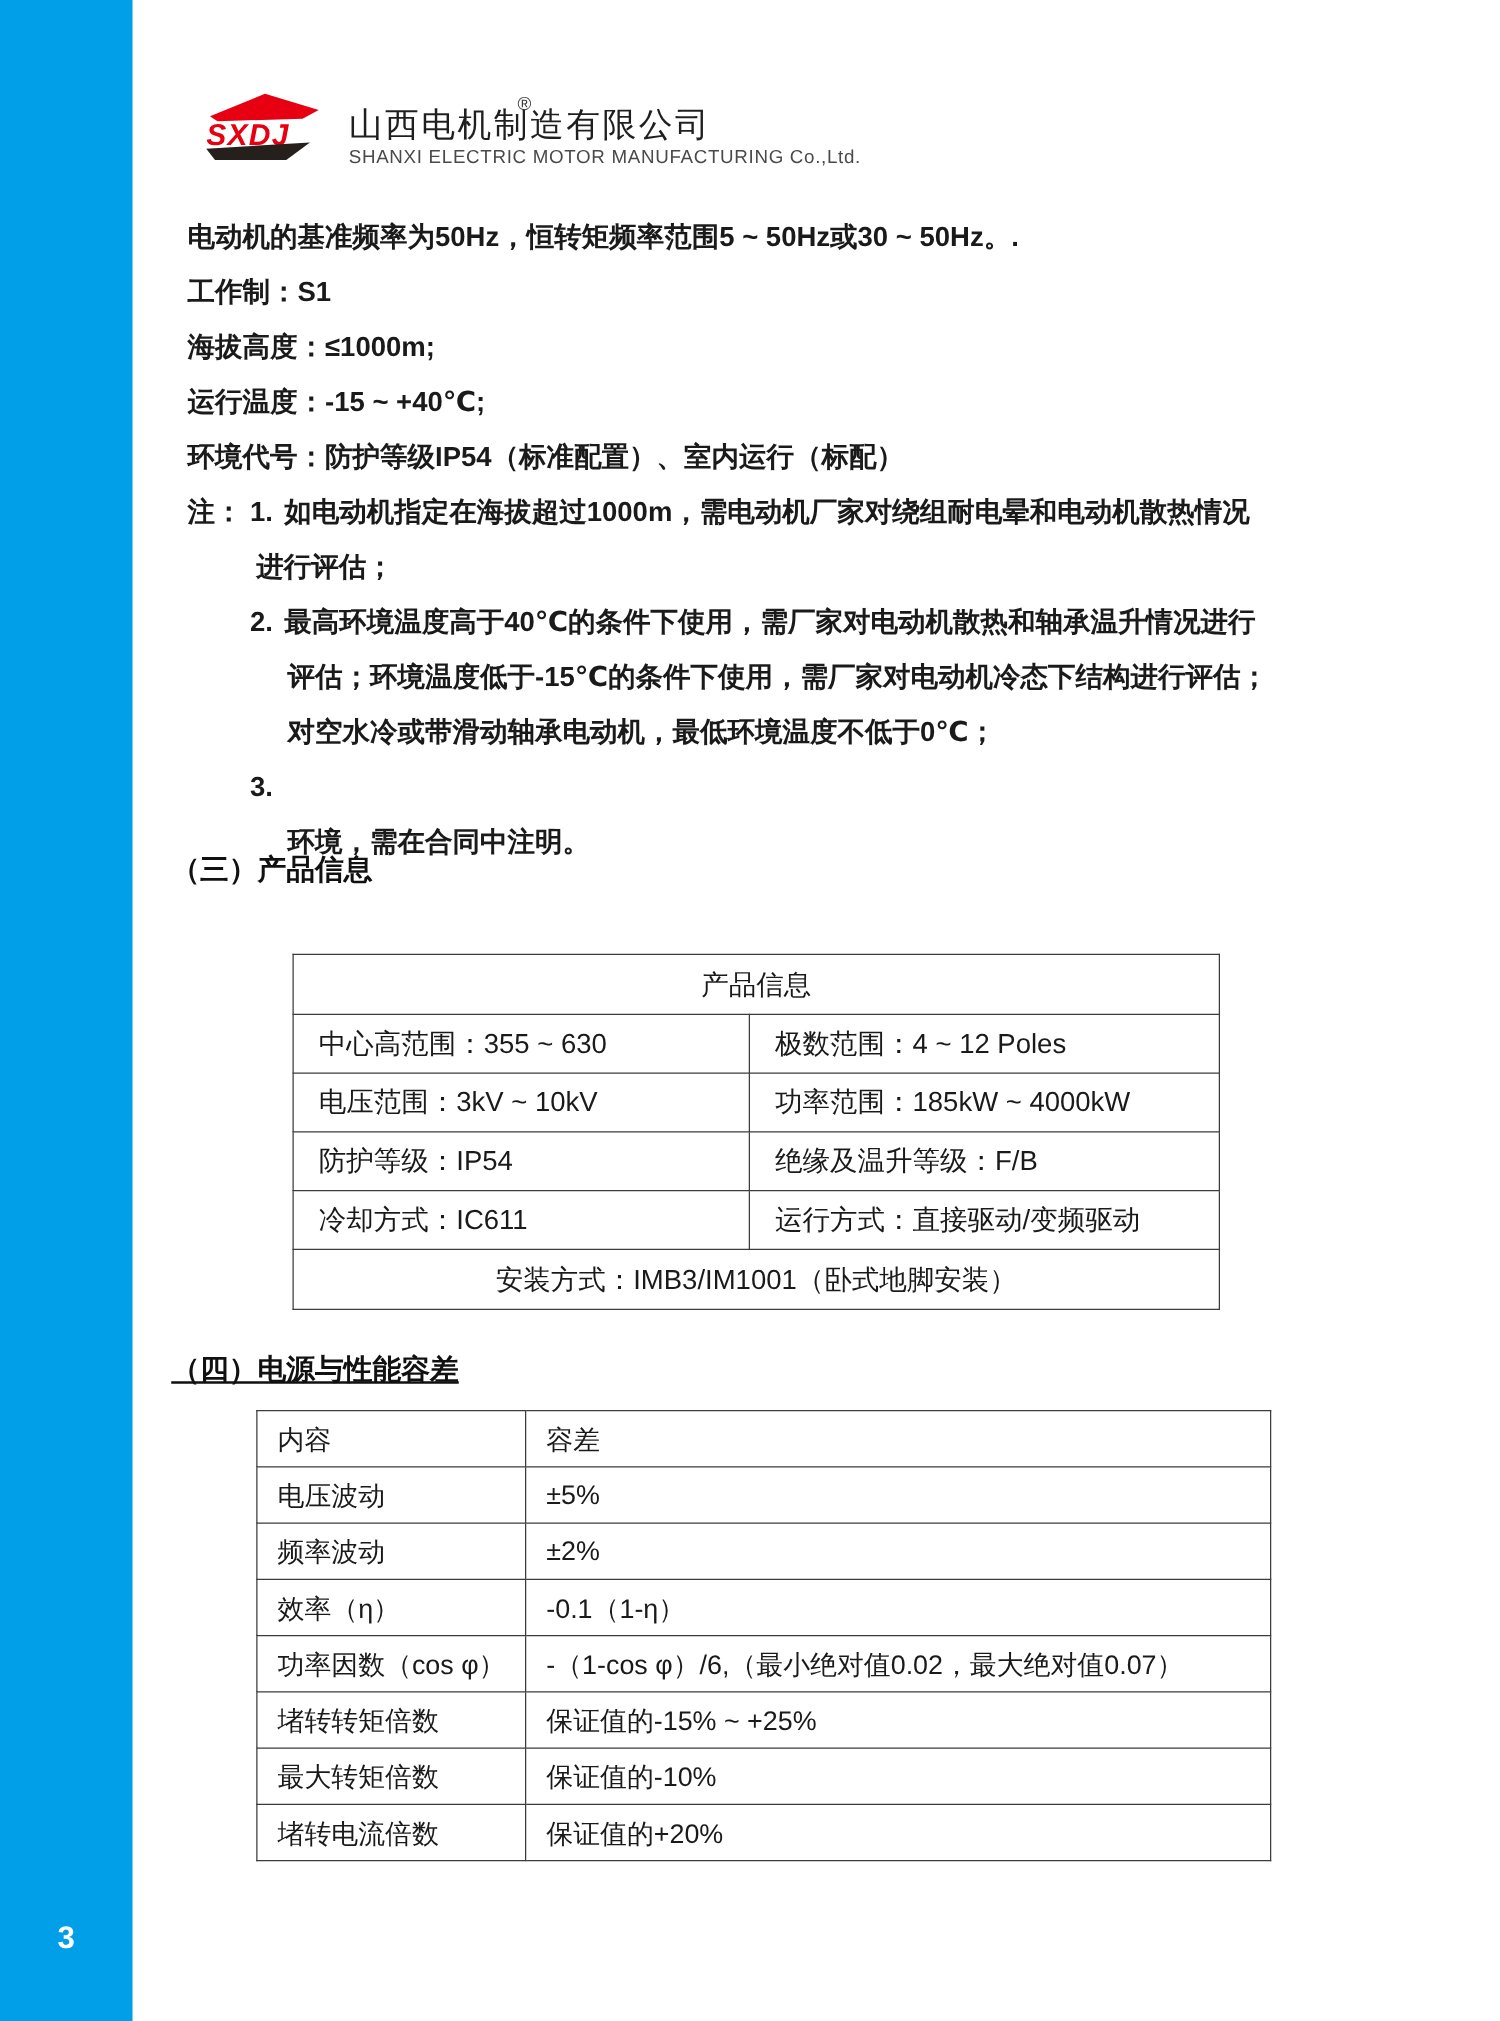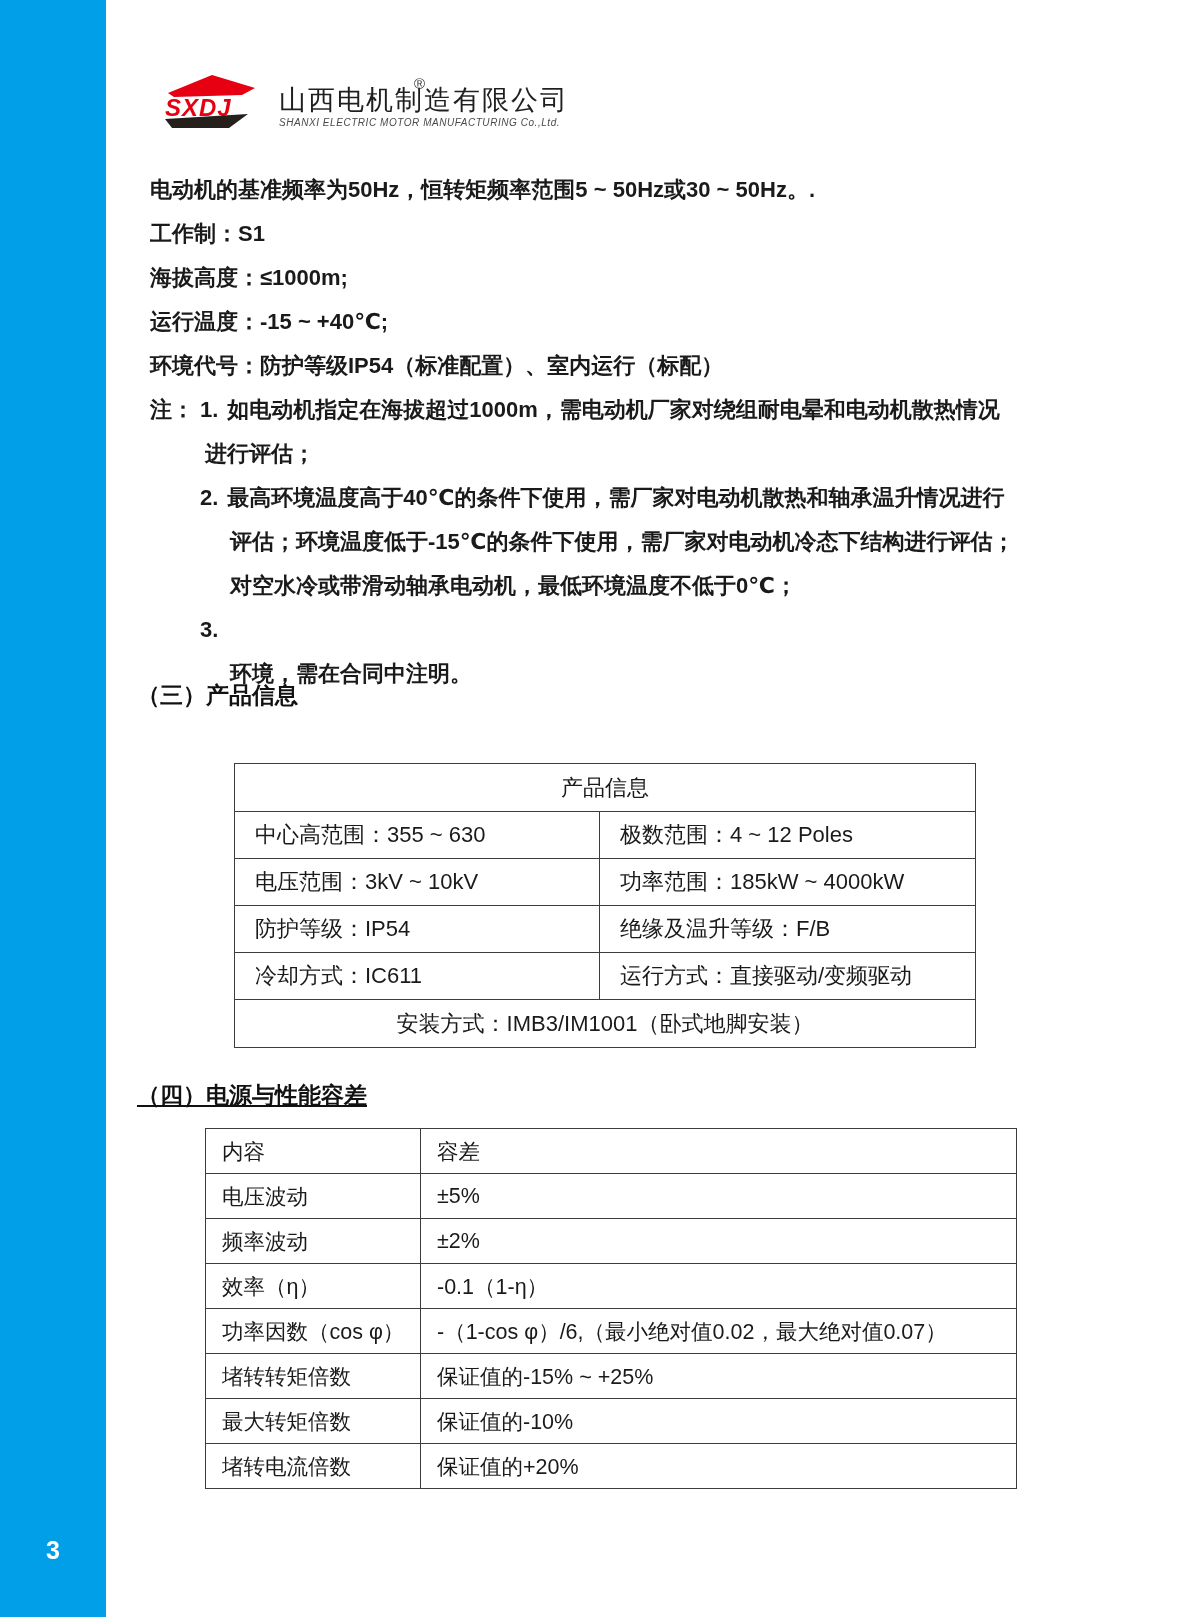--- a/index.html
+++ b/index.html
@@ -29,22 +29,22 @@
   .logo-reg{
     position:absolute;left:256px;top:4px;
     font-size:15px;color:#3a3a3a;line-height:1;
   }
   .logo-names{margin-left:21px;padding-top:14px;}
   .company-cn{
     font-size:27px;letter-spacing:2px;color:#1f1f1f;
     line-height:1.05;white-space:nowrap;
   }
   .company-en{
-    font-size:10px;letter-spacing:0.55px;color:#4a4a4a;
-    margin-top:3px;white-space:nowrap;font-style:italic;
+    font-size:15px;letter-spacing:0.55px;color:#4a4a4a;
+    margin-top:3px;white-space:nowrap;
   }
   
   .content{
     position:absolute;left:150px;top:168px;width:940px;
     font-size:22px;
   }
   .tline{
     height:44px;line-height:44px;white-space:nowrap;
     display:flex;align-items:center;font-weight:bold;
   }

